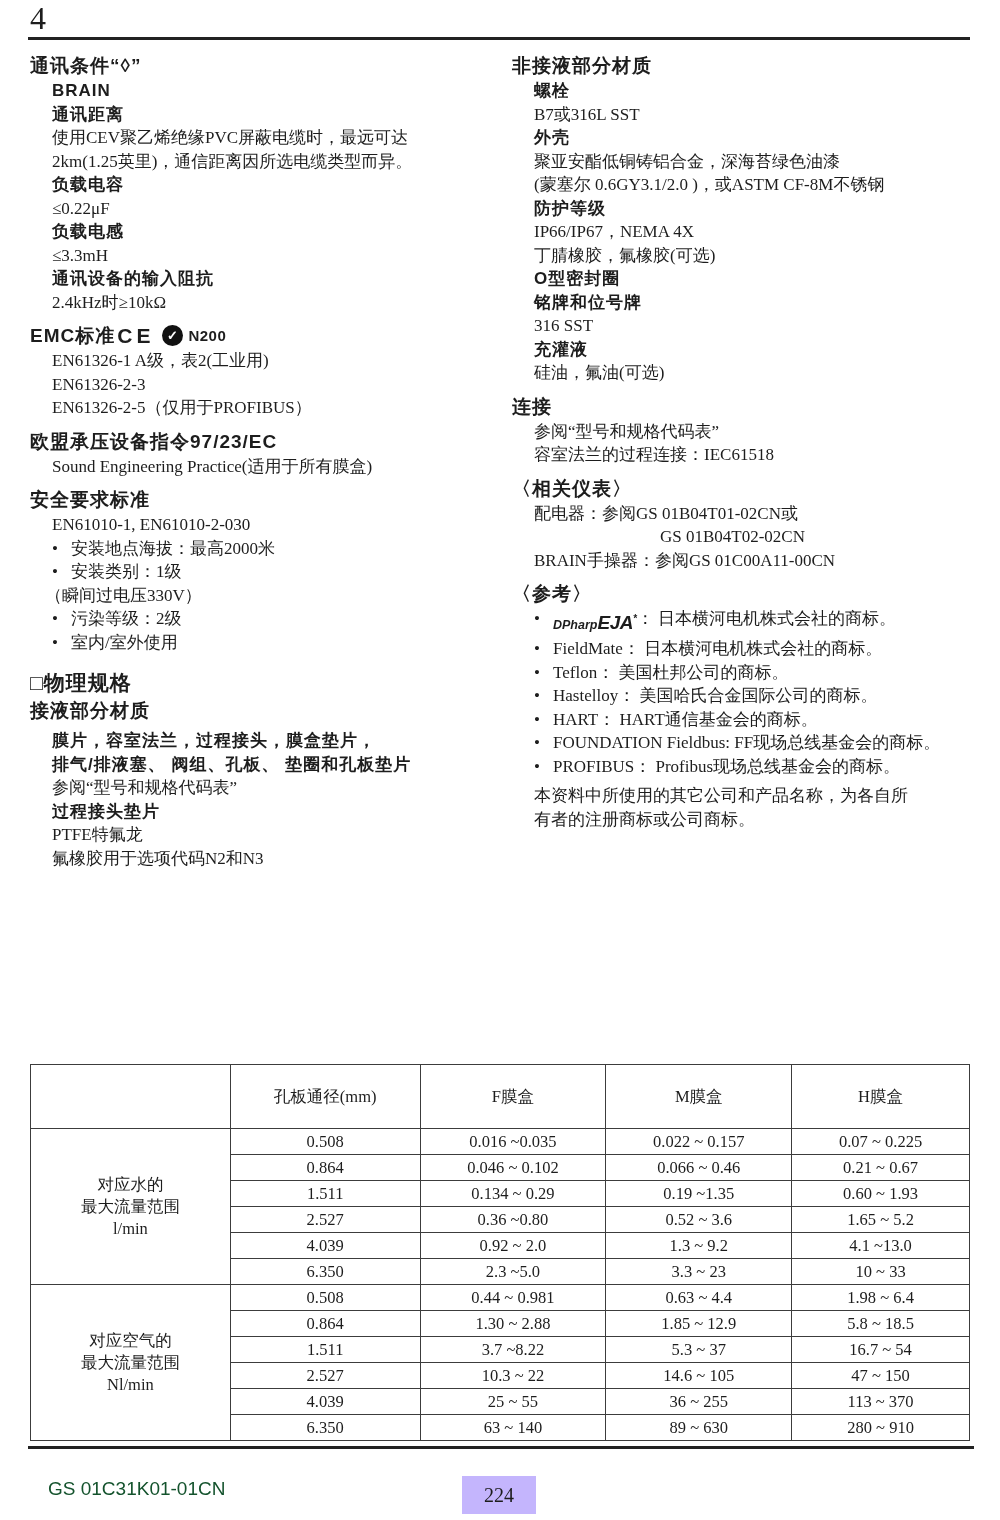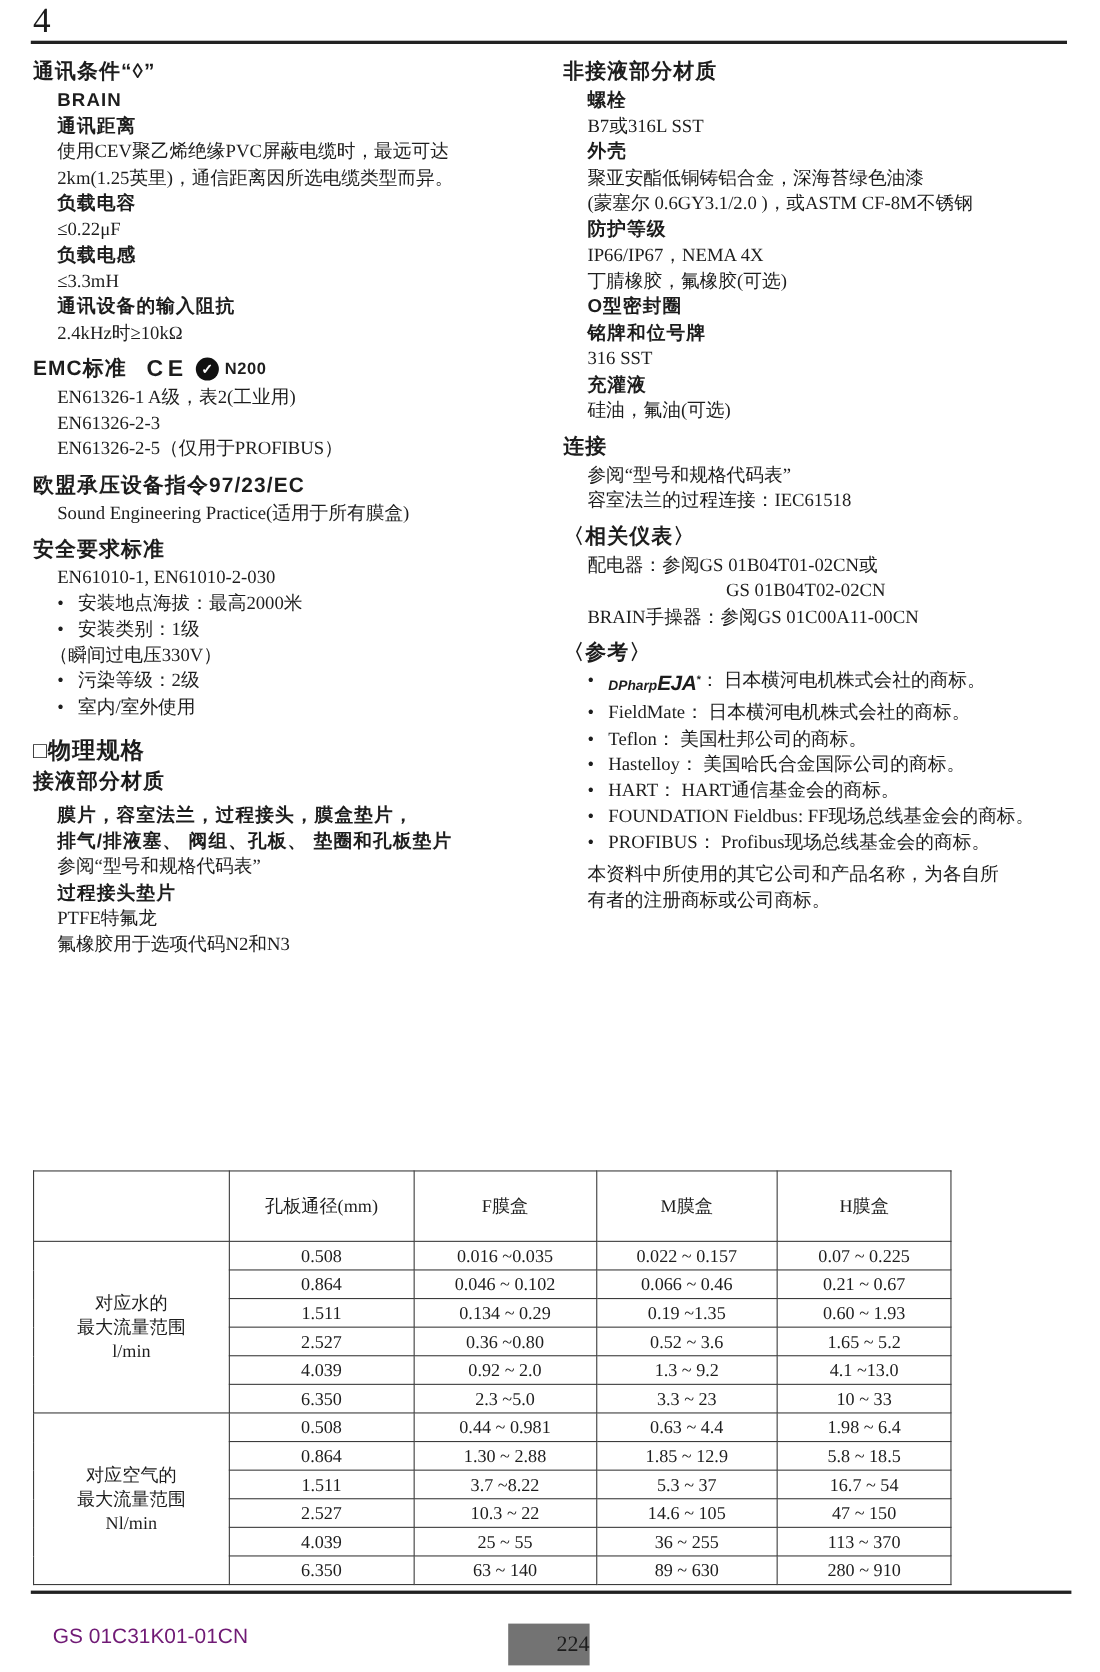--- a/index.html
+++ b/index.html
@@ -5,56 +5,56 @@
   * { margin:0; padding:0; box-sizing:border-box; }
   html,body { background:#9a9a9a; }
   .page {
     position:relative; width:1000px; height:1520px; margin:0 auto;
     background:#ffffff; color:#1d1d1d; overflow:hidden;
     font-family:"Liberation Serif", serif;
   }
   .page-num { position:absolute; left:30px; top:0px; font-size:32px; font-family:"Liberation Serif", serif; }
   .header-rule { position:absolute; left:28px; top:37px; width:942px; height:3px; background:#222; }
   .footer-rule { position:absolute; left:28px; top:1446px; width:946px; height:3px; background:#222; }
-  .footer-doc { position:absolute; left:48px; top:1478px; font-size:19px; font-family:"Liberation Sans", sans-serif; color:#701a75; }
-  .footer-page { position:absolute; left:462px; top:1476px; width:74px; height:38px; background:#737373;
-                 text-align:right; line-height:38px; font-size:20px; }
+  .footer-doc { position:absolute; left:48px; top:1478px; font-size:19px; font-family:"Liberation Sans", sans-serif; color:#14532d; }
+  .footer-page { position:absolute; left:462px; top:1476px; width:74px; height:38px; background:#c4b5fd;
+                 text-align:center; line-height:38px; font-size:20px; }
 
   .col { position:absolute; top:52px; font-size:17px; line-height:23.5px; }
   .col-left  { left:30px;  width:466px; }
   .col-right { left:512px; width:482px; }
 
   .t { font-family:"Liberation Sans", sans-serif; font-weight:700; font-size:19px; line-height:27px;
        margin-top:8px; letter-spacing:1px; }
   .t-big { font-size:21px; line-height:29px; margin-top:14px; }
   .s { padding-left:22px; }
   .lbl { font-family:"Liberation Sans", sans-serif; font-weight:700; letter-spacing:1px; }
   .paren { padding-left:15px; }
   .bl { display:flex; }
   .dot { width:10px; margin-right:9px; flex:none; }
   .nowrap { white-space:nowrap; }
   .cont { padding-left:148px; }
   .note { margin-top:6px; padding-left:22px; }
 
   
   .emc-line { display:flex; align-items:center; }
-  .ce { font-family:"Liberation Sans", sans-serif; font-weight:700; font-size:21px; letter-spacing:4px; margin-left:18px; }
+  .ce { font-family:"Liberation Sans", sans-serif; font-weight:700; font-size:21px; letter-spacing:4px; margin-left:2px; }
   .ctick { display:inline-block; width:21px; height:21px; border-radius:50%; background:#111; color:#fff;
            text-align:center; line-height:21px; font-size:13px; font-weight:700; margin-left:8px;
            font-family:"Liberation Sans", sans-serif; }
   .n200 { font-family:"Liberation Sans", sans-serif; font-weight:700; font-size:15px; margin-left:5px; letter-spacing:0.5px; }
 
   
   .dpharp { font-family:"Liberation Sans", sans-serif; font-style:italic; font-weight:700; white-space:nowrap; }
   .dp1 { font-size:12.5px; }
   .dp2 { font-size:19px; letter-spacing:-0.5px; }
   .dpsup { font-size:10px; vertical-align:super; }
 
   
-  .flow-table { position:absolute; left:30px; top:1064px; width:835px; border-collapse:collapse;
+  .flow-table { position:absolute; left:30px; top:1064px; width:940px; border-collapse:collapse;
                 font-size:16.5px; text-align:center; color:#1d1d1d; }
   .flow-table td { border:1.6px solid #3c3c3c; height:26px; padding:0 4px; }
   .flow-table .thead td { height:64px; }
   .flow-table .rowlabel { line-height:22px; font-size:16.5px; }
 </style>
 </head>
 <body>
 
 <div class="page">
 

